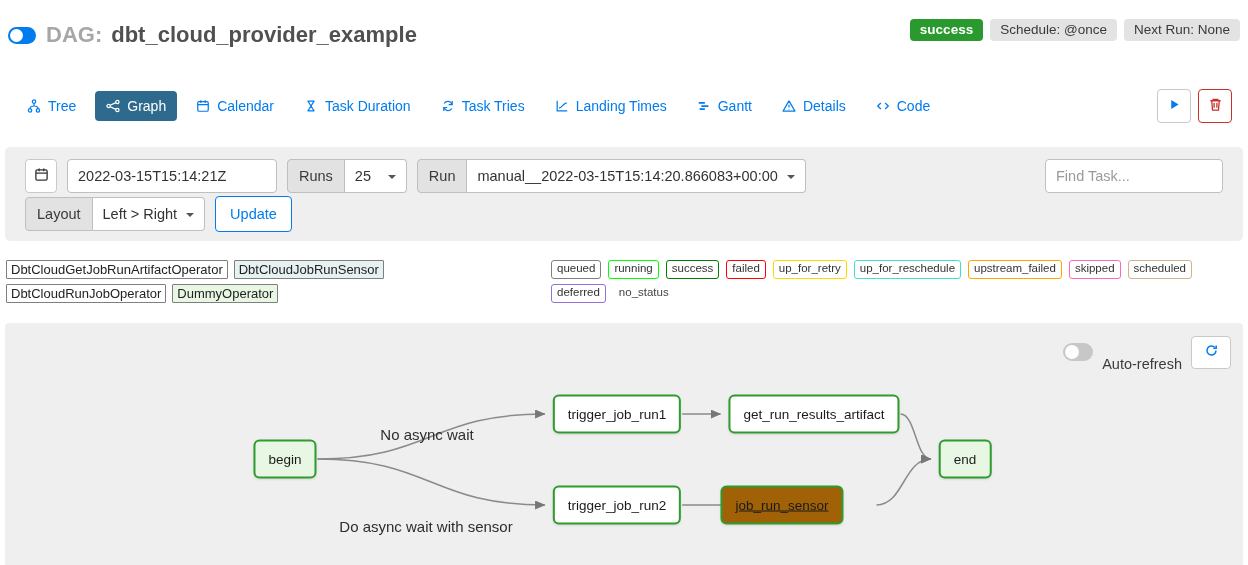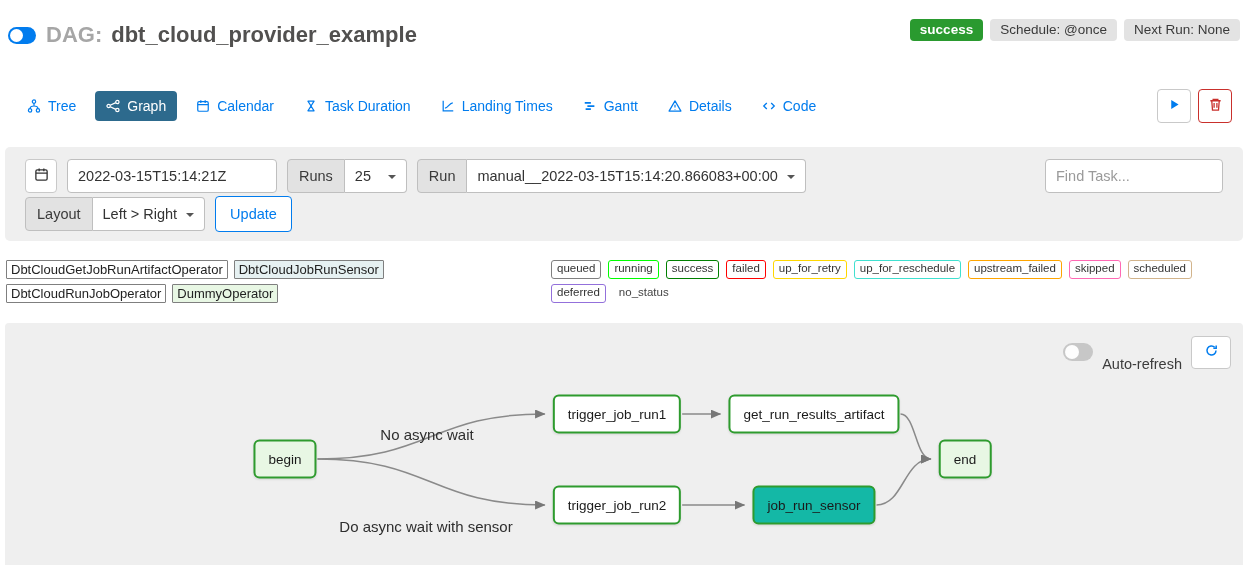--- a/index.html
+++ b/index.html
@@ -131,20 +131,29 @@
           <span class="tab-label">Calendar</span>
         </div>
         <div class="tab">
           <span class="tab-icon">
             <svg viewBox="0 0 16 16" width="14" height="14" fill="none" stroke="currentColor" stroke-width="1.4" stroke-linejoin="round">
               <path d="M4.5 2.5h7L8 8z"></path>
               <path d="M4.5 13.5h7L8 8z"></path>
             </svg>
           </span>
           <span class="tab-label">Task Duration</span>
+        </div>
+        <div class="tab">
+          <span class="tab-icon">
+            <svg viewBox="0 0 16 16" width="14" height="14" fill="none" stroke="currentColor" stroke-width="1.4">
+              <path d="M12.6 6.3a5 5 0 0 0-9-1.2M3.4 9.7a5 5 0 0 0 9 1.2"></path>
+              <path d="M12.8 2.3v4h-4M3.2 13.7v-4h4"></path>
+            </svg>
+          </span>
+          <span class="tab-label">Task Tries</span>
         </div>
         <div class="tab">
           <span class="tab-icon">
             <svg viewBox="0 0 16 16" width="14" height="14" fill="none" stroke="currentColor" stroke-width="1.4">
               <path d="M2.5 2v11.5H14"></path>
               <path d="M4.5 10.5c3.5 0 5-6 9-6"></path>
             </svg>
           </span>
           <span class="tab-label">Landing Times</span>
         </div>
@@ -270,19 +279,19 @@
         <span><svg viewBox="0 0 16 16" width="15" height="15" fill="none" stroke="currentColor" stroke-width="1.6">
               <path d="M12.8 8a4.8 4.8 0 1 1-1.4-3.4"></path>
               <path d="M13 2.6v3h-3"></path>
             </svg></span>
       </button>
     </div>
   <div class="dag-node" style="left: 280px; top: 136px; background: rgb(232, 247, 228); border-color: rgb(46, 155, 46);">begin</div>
       <div class="dag-node" style="left: 612px; top: 91px; background: rgb(255, 255, 255); border-color: rgb(46, 155, 46);">trigger_job_run1</div>
       <div class="dag-node" style="left: 809px; top: 91px; background: rgb(255, 255, 255); border-color: rgb(46, 155, 46);">get_run_results_artifact</div>
       <div class="dag-node" style="left: 612px; top: 182px; background: rgb(255, 255, 255); border-color: rgb(46, 155, 46);">trigger_job_run2</div>
-      <div class="dag-node" style="left: 809px; top: 182px; background: #14b8a6; border-color: rgb(46, 155, 46);">job_run_sensor</div>
+      <div class="dag-node" style="left: 777px; top: 182px; background: #a16207; border-color: rgb(46, 155, 46); text-decoration: underline;">job_run_sensor</div>
       <div class="dag-node" style="left: 960px; top: 136px; background: rgb(232, 247, 228); border-color: rgb(46, 155, 46);">end</div>
       <div class="edge-label" style="left: 422px; top: 111px;">No async wait</div>
       <div class="edge-label" style="left: 421px; top: 203px;">Do async wait with sensor</div>
     </section>
 
 </div>
 
 </body></html>

